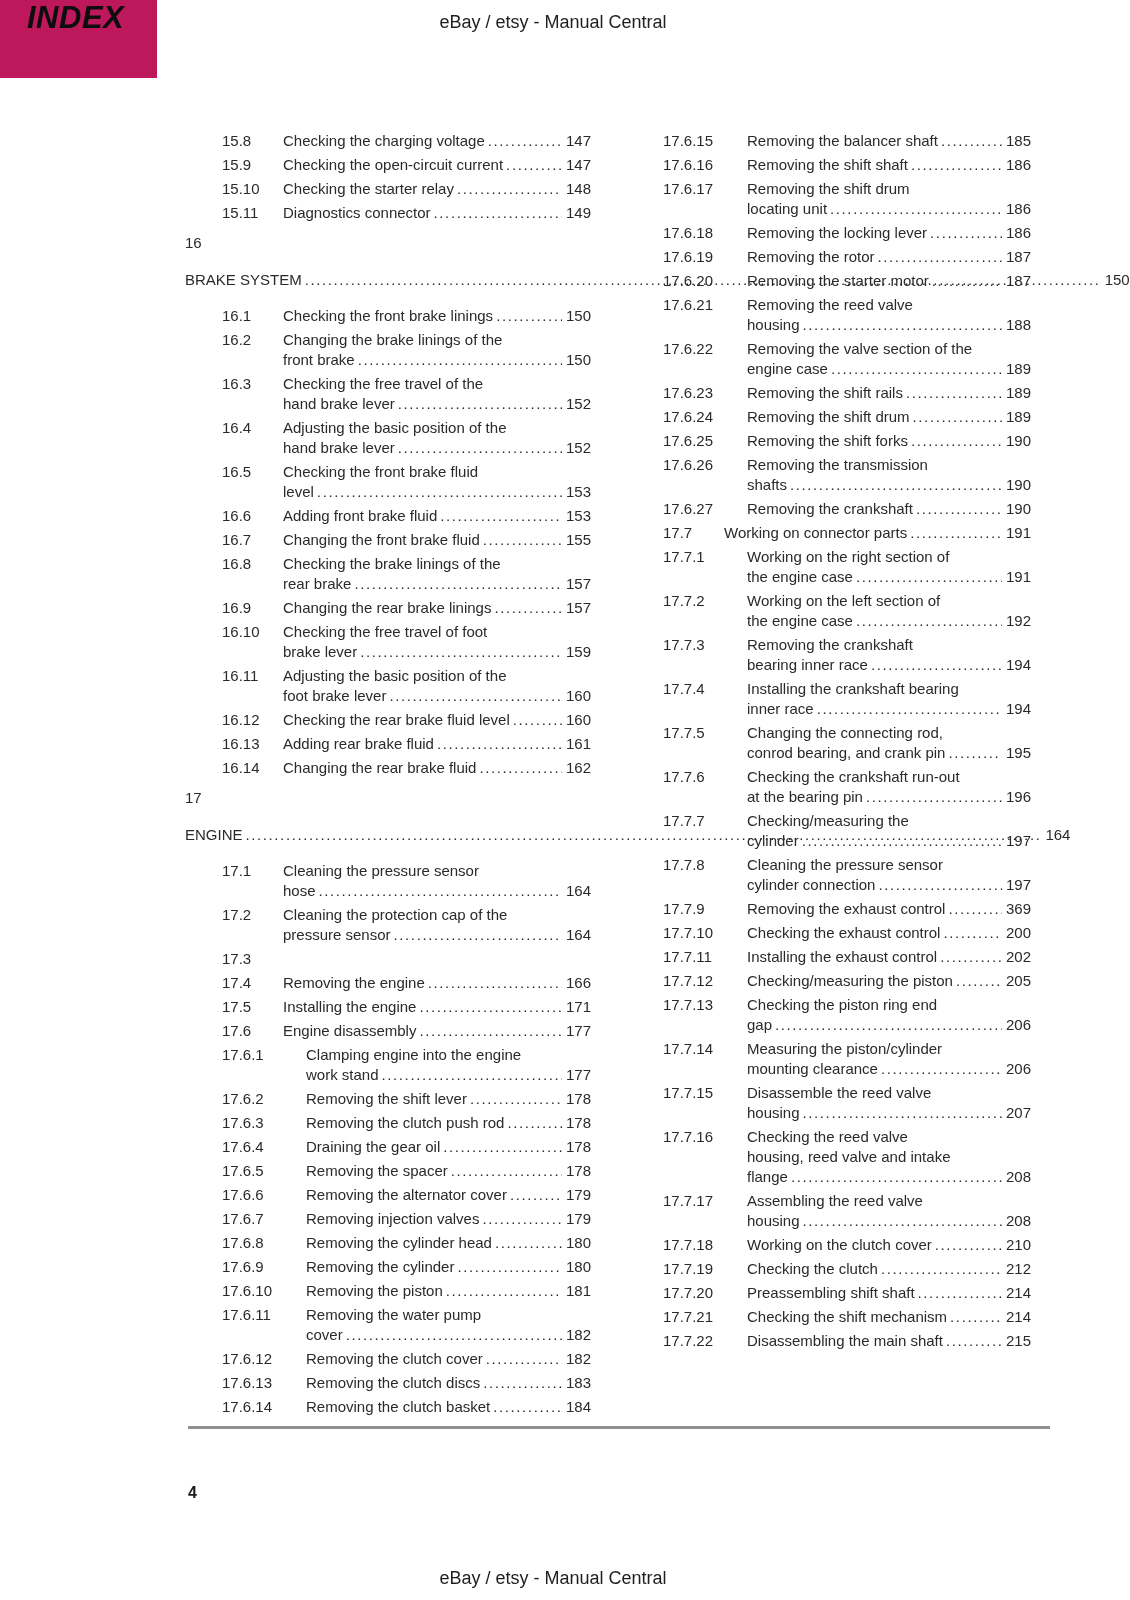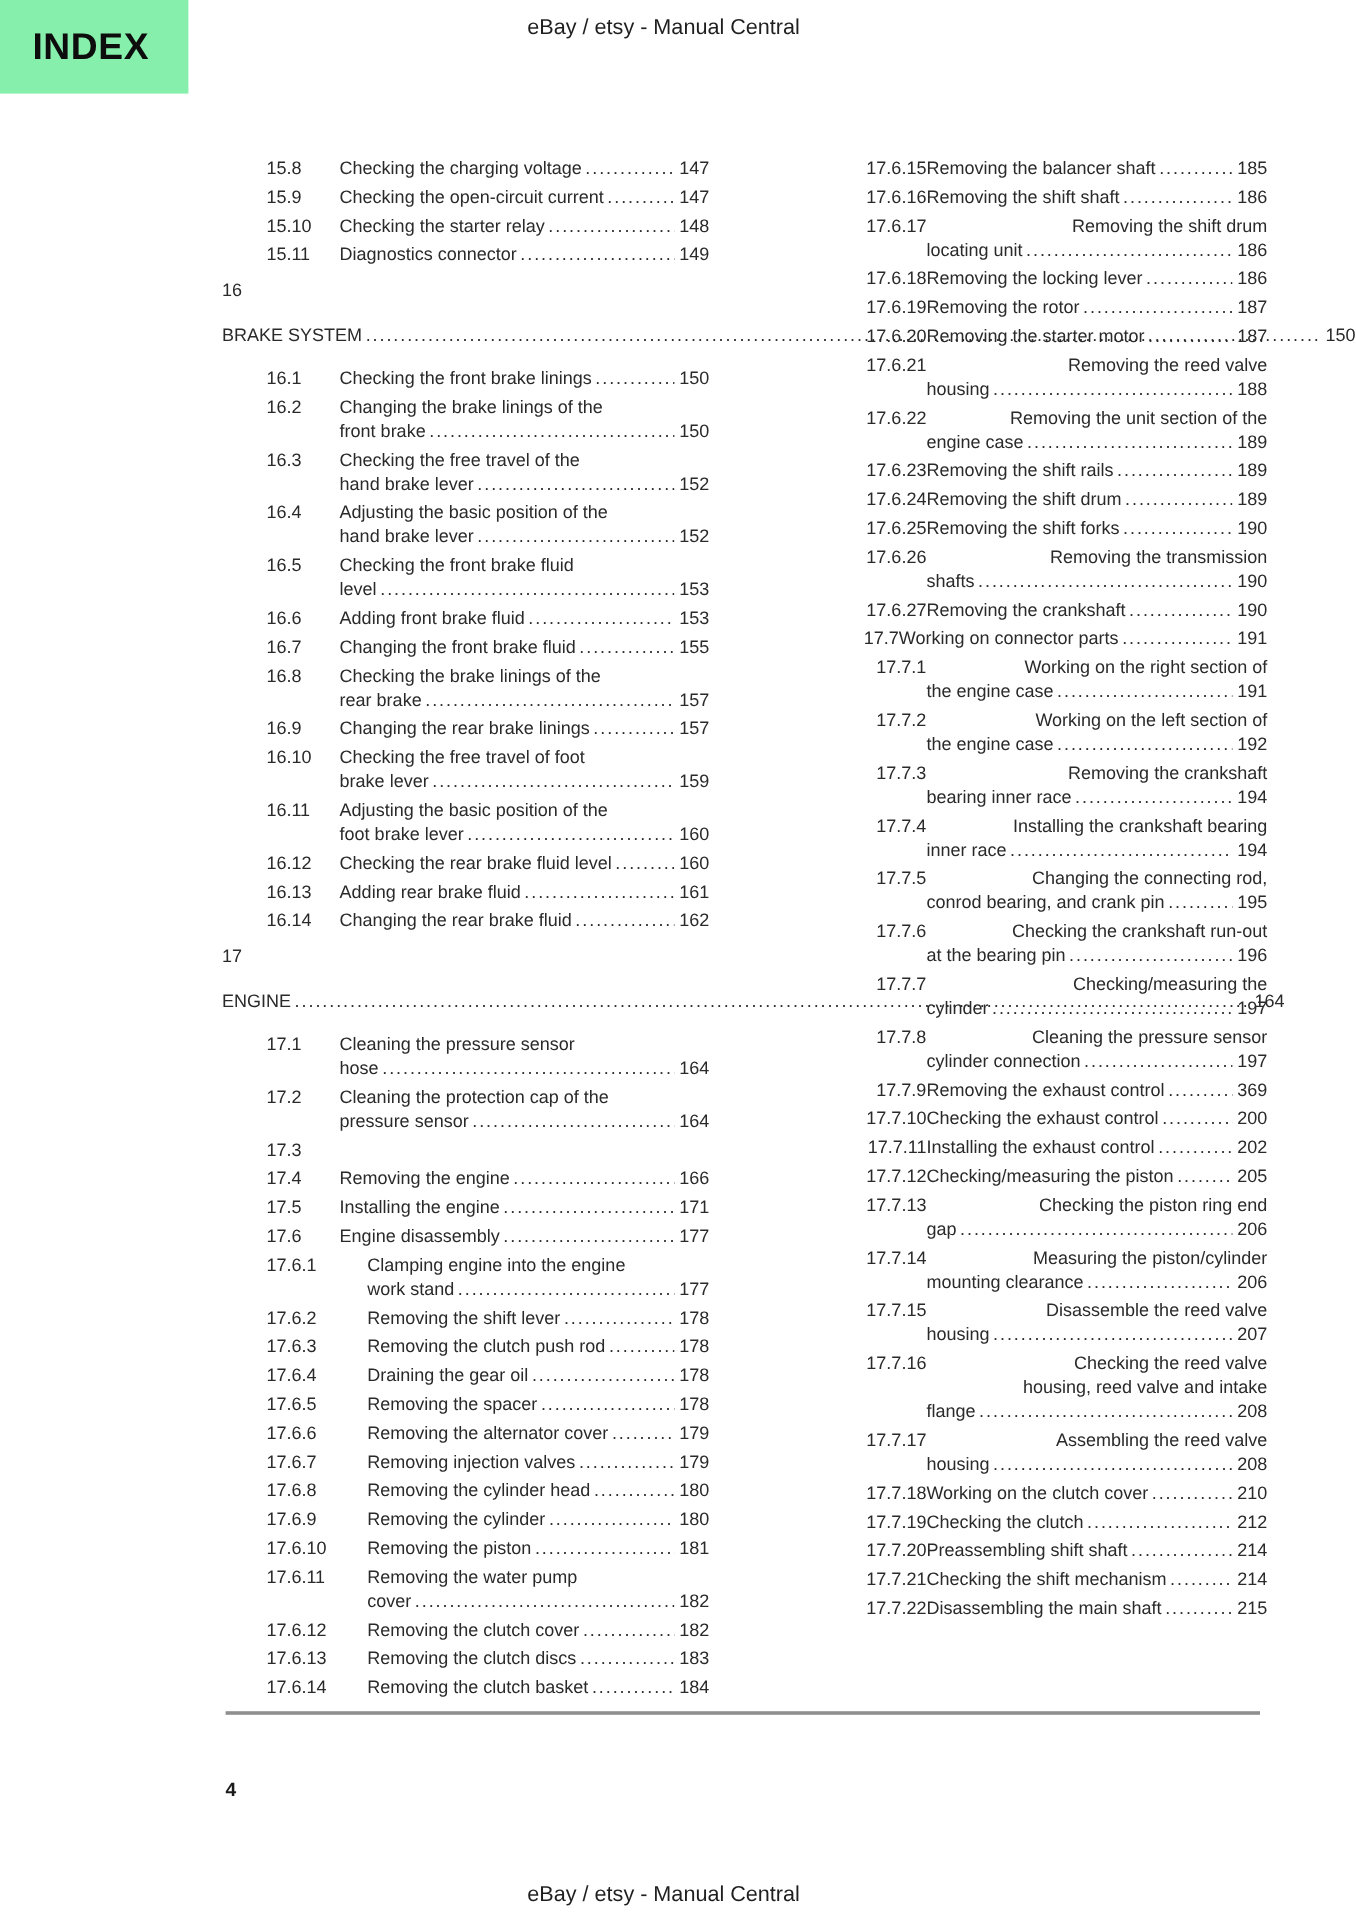--- a/index.html
+++ b/index.html
@@ -10,41 +10,41 @@
     color: #2a2a2a;
     position: relative;
     overflow: hidden;
   }
   .page { position: absolute; inset: 0; }
 
   
   .index-tab {
     position: absolute; left: 0; top: 0;
     width: 157px; height: 78px;
-    background: #86efac;
-    display: flex; align-items: center;
-    padding-left: 27px; box-sizing: border-box;
+    background: #be185d;
+    display: flex; 
+    padding-left: 27px; box-sizing: border-box; font-style: italic;
   }
   .index-tab span {
     font-size: 31px; font-weight: bold; color: #0d0d0d; letter-spacing: 0.5px;
   }
 
   
   .header-title, .footer-title {
     position: absolute; left: 0; width: 1106px;
     text-align: center;
     font-size: 18px; color: #1f1f1f;
   }
   .header-title { top: 12px; }
   .footer-title { top: 1568px; }
 
   
   .toc-col { position: absolute; top: 131px; }
   #col-left  { left: 222px; width: 369px; }
-  #col-right { left: 688px; width: 368px; text-align: right; }
+  #col-right { left: 663px; width: 368px; }
 
   .entry {
     display: flex; align-items: flex-start;
     font-size: 15px; line-height: 20px;
     margin-bottom: 4px;
     color: #2a2a2a;
   }
   .entry .num { flex: 0 0 61px; }
   .entry.l3 .num { flex: 0 0 84px; }
   .entry.chapter { margin-left: -37px; margin-top: 10px; margin-bottom: 16px; flex-direction: column; }
@@ -560,21 +560,21 @@
             <span class="tline lastline">
               <span class="txt">housing</span>
               <span class="dots"></span>
               <span class="pg">188</span>
             </span>
           </span>
         </div>
         <div class="entry l3">
           <span class="num">17.6.22</span>
           <span class="body">
-            <span class="tline">Removing the unit section of the</span>
+            <span class="tline">Removing the valve section of the</span>
             <span class="tline lastline">
               <span class="txt">engine case</span>
               <span class="dots"></span>
               <span class="pg">189</span>
             </span>
           </span>
         </div>
         <div class="entry l3">
           <span class="num">17.6.23</span>
           <span class="body">

